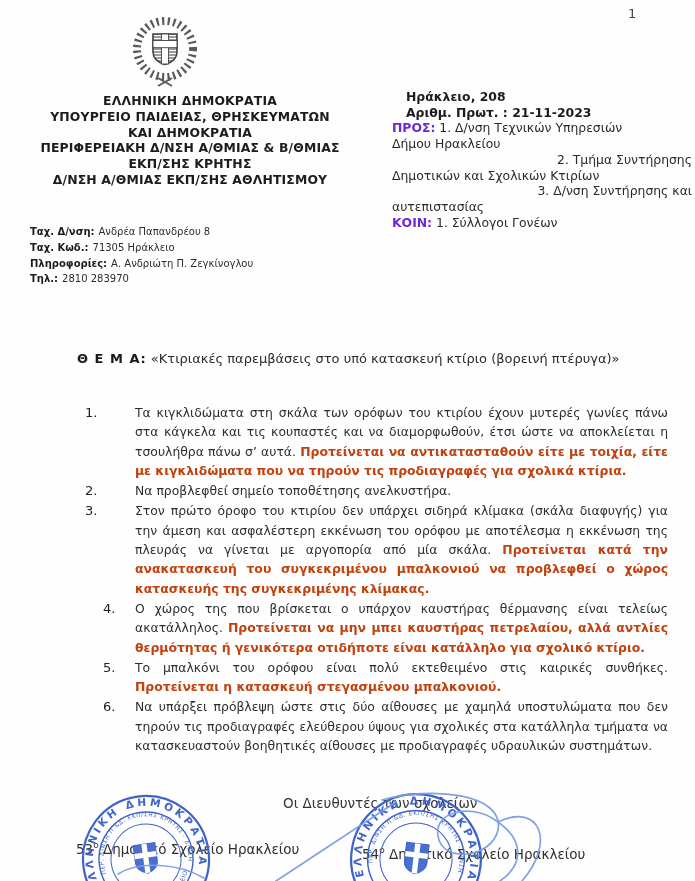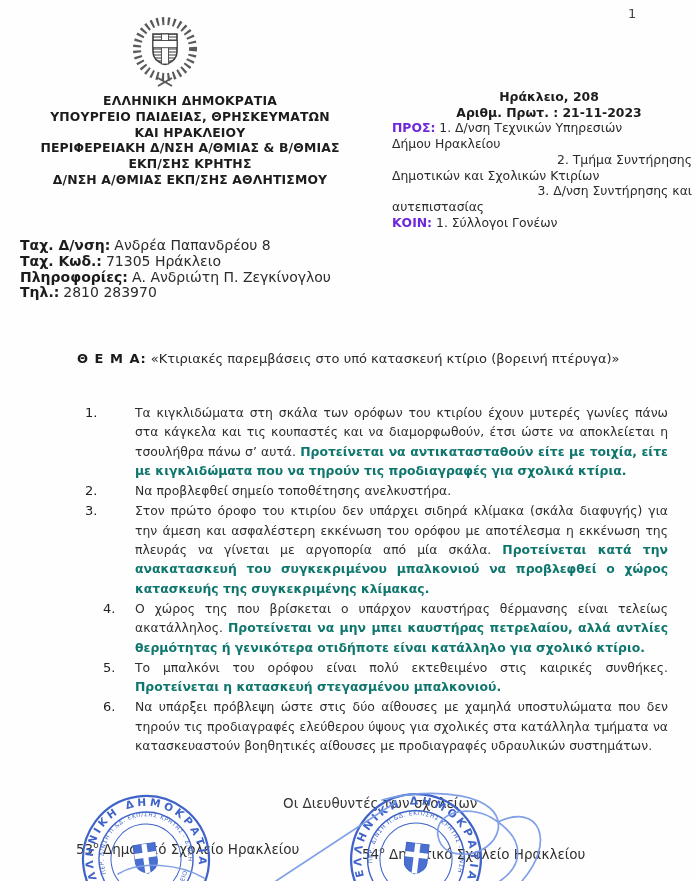--- a/index.html
+++ b/index.html
@@ -25,24 +25,24 @@
     text-align:center;font-weight:bold;
     font-size:12.4px;line-height:15.8px;
     color:#1c1c1e;letter-spacing:.15px;
   }
   .right-block{
     position:absolute;left:392px;top:89px;width:300px;
     font-size:12.4px;line-height:15.7px;color:#2b2b2b;
   }
   .rb-line.ind{padding-left:42px;text-align:right;}
   .rb-line .lbl{font-weight:bold;color:#6d28d9;}
-  .rb-top{font-weight:bold;color:#1c1c1e;padding-left:14px;text-align:center;}
+  .rb-top{font-weight:bold;color:#1c1c1e;padding-left:14px;}
   .contact{
-    position:absolute;left:20px;top:224px;width:350px;
-    font-size:14px;line-height:15.8px;color:#2b2b2b;margin-top:14px;
+    position:absolute;left:30px;top:224px;width:350px;
+    font-size:10px;line-height:15.8px;color:#2b2b2b;
   }
   .contact .lbl{font-weight:bold;color:#1c1c1e;margin-right:4px;}
   .subject{
     position:absolute;left:55px;top:349px;width:614px;
     font-size:13px;line-height:19.5px;text-align:justify;
     text-indent:22px;color:#2a2a2a;
   }
   .subject .lbl{font-weight:bold;color:#1a1a1a;letter-spacing:1px;}
   .items{
     position:absolute;left:85px;top:403px;width:583px;
@@ -50,21 +50,21 @@
   .item{display:flex;margin-bottom:1px;}
   .item .num{
     width:50px;flex:0 0 50px;
     font-size:13px;line-height:19.3px;color:#222;
   }
   .item.deep .num{padding-left:18px;flex-basis:32px;width:32px;}
   .item .itxt{
     flex:1;text-align:justify;
     font-size:12.4px;line-height:19.3px;color:#2e2e2e;
   }
-  .item .itxt .bold{color:#0f766e;}
+  .item .itxt .bold{color:#c2410c;}
   .sig-heading{
     position:absolute;left:283px;top:795px;
     font-size:13.5px;color:#333;
   }
   .school{position:absolute;font-size:13.5px;color:#2f2f2f;white-space:nowrap;}
   .school sup{font-size:9px;}
   .school-left{left:76px;top:840px;}
   .school-right{left:362px;top:845px;}
   .stamp{position:absolute;}
   .stamp-left{left:78px;top:791px;transform:rotate(-8deg);}
@@ -90,21 +90,21 @@
     <line x1="45" y1="66" x2="59" y2="74" stroke="#5a5a5a" stroke-width="2"></line>
     <line x1="59" y1="66" x2="45" y2="74" stroke="#5a5a5a" stroke-width="2"></line>
     <path d="M40,22 H64 V40 Q64,49 52,52.5 Q40,49 40,40 Z" fill="url(#hatch)" stroke="#3f3f3f" stroke-width="1.6"></path>
     <rect x="48.4" y="22" width="7.2" height="30" fill="#ffffff" stroke="#3f3f3f" stroke-width="0.9"></rect>
     <rect x="40" y="28.5" width="24" height="7.2" fill="#ffffff" stroke="#3f3f3f" stroke-width="0.9"></rect>
   </svg>
 
   <div class="hdr-left">
     <div>ΕΛΛΗΝΙΚΗ  ΔΗΜΟΚΡΑΤΙΑ</div>
     <div>ΥΠΟΥΡΓΕΙΟ ΠΑΙΔΕΙΑΣ, ΘΡΗΣΚΕΥΜΑΤΩΝ</div>
-    <div>ΚΑΙ  ΗΡΑΚΛΕΙΟΥ</div>
+    <div>ΚΑΙ  ΔΗΜΟΚΡΑΤΙΑ</div>
     <div>ΠΕΡΙΦΕΡΕΙΑΚΗ Δ/ΝΣΗ Α/ΘΜΙΑΣ &amp; Β/ΘΜΙΑΣ</div>
     <div>ΕΚΠ/ΣΗΣ ΚΡΗΤΗΣ</div>
     <div>Δ/ΝΣΗ Α/ΘΜΙΑΣ ΕΚΠ/ΣΗΣ ΑΘΛΗΤΙΣΜΟΥ</div>
   </div>
 
   <div class="right-block">
     <div class="rb-line rb-top">Ηράκλειο, 208</div>
     <div class="rb-line rb-top">Αριθμ. Πρωτ. : 21-11-2023</div>
     <div class="rb-line"><span class="lbl">ΠΡΟΣ:</span> <span>1. Δ/νση Τεχνικών  Υπηρεσιών</span></div>
     <div class="rb-line">Δήμου Ηρακλείου</div>

